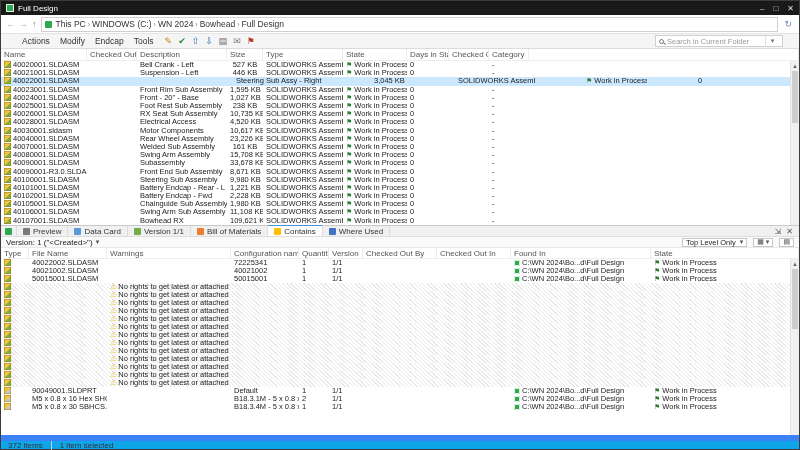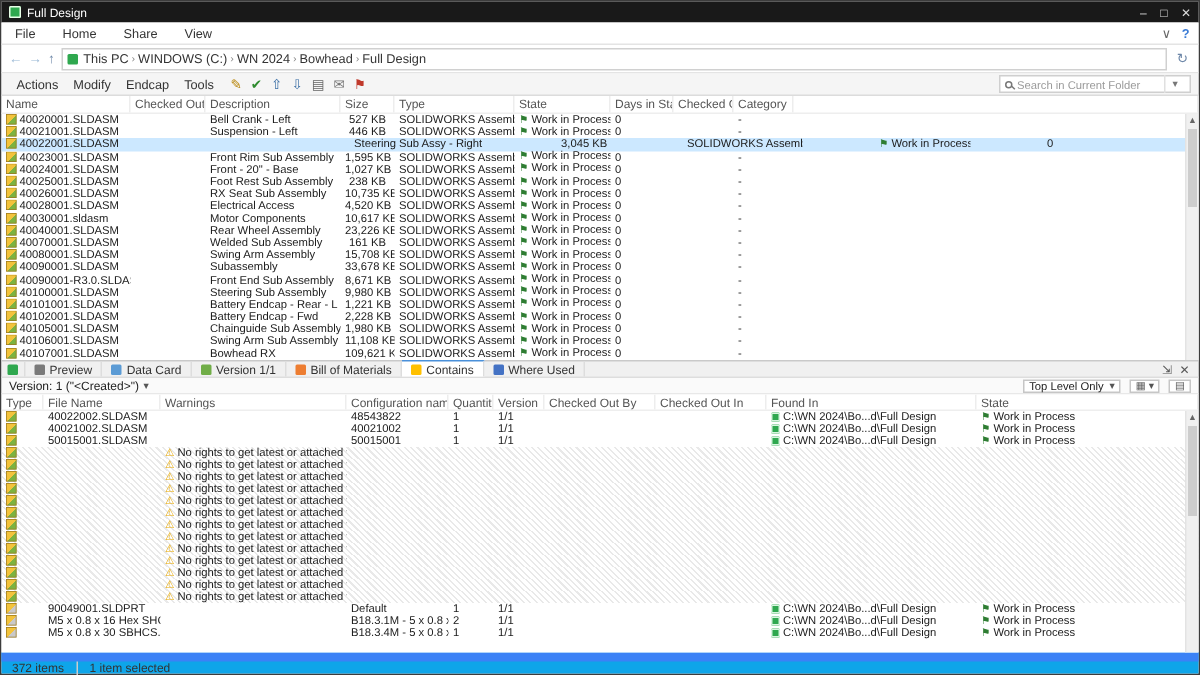--- a/index.html
+++ b/index.html
@@ -22,21 +22,21 @@
   .addressbar{height:19px;flex:0 0 19px;background:#fff;border-bottom:1px solid #e4e4e4;display:flex;align-items:center;padding:0 5px;gap:4px;font-size:8.5px;color:#555;}
   .nav-ico{color:#9bb9d6;font-size:9px;}
   .nav-ico.up{color:#6d87a8;}
   .breadcrumb-box{flex:1;height:15px;border:1px solid #d0d0d0;background:#fff;display:flex;align-items:center;padding:0 3px;gap:2px;overflow:hidden;white-space:nowrap;}
   .crumb{padding:0 2px;color:#333;}
   .crumb-sep{color:#888;font-size:7px;}
   .bc-icon{width:7px;height:7px;background:#2fa84f;border-radius:1px;flex:0 0 7px;}
   .refresh-ico{color:#6d87a8;font-size:9px;padding:0 2px;}
 
   
-  .pdm-toolbar{height:15px;flex:0 0 15px;background:#f5f5f5;border-bottom:1px solid #dcdcdc;display:flex;align-items:center;font-size:8.5px;color:#333;padding:0 5px;}
+  .pdm-toolbar{height:15px;flex:0 0 15px;background:#f5f5f5;border-bottom:1px solid #dcdcdc;display:flex;align-items:center;font-size:8.5px;color:#333;padding:0 16px;}
   .menu{padding:0 5px;}
   .tool-icons{display:flex;gap:6px;margin-left:6px;align-items:center;font-size:9px;line-height:9px;}
   .tb-ico{cursor:default;}
   .search-box{margin-left:auto;width:128px;height:12px;border:1px solid #cfcfcf;background:#fff;display:flex;align-items:center;padding:0 3px;color:#9a9a9a;font-size:7.5px;gap:3px;}
   .search-box .txt{flex:1;overflow:hidden;white-space:nowrap;}
   .mag{width:5px;height:5px;border:1px solid #777;border-radius:50%;position:relative;flex:0 0 5px;}
   .mag::after{content:'';position:absolute;width:3px;height:1px;background:#777;transform:rotate(45deg);right:-3px;bottom:-1px;}
   .search-go{width:14px;height:12px;border-left:1px solid #e0e0e0;display:flex;align-items:center;justify-content:center;color:#777;font-size:7px;margin-left:2px;}
 
   
@@ -97,32 +97,20 @@
   <div class="titlebar">
     <span class="app-icon"></span>
     <span>Full Design</span>
     <div class="win-controls">
       <span>–</span>
       <span>□</span>
       <span>✕</span>
     </div>
   </div>
 
-  <div class="ribbon">
-    <div id="ribbon-tabs" style="display:flex;height:100%;">
-        <div class="rtab">File</div>
-        <div class="rtab">Home</div>
-        <div class="rtab">Share</div>
-        <div class="rtab">View</div>
-      </div>
-    <div class="ribbon-right">
-      <span>∨</span>
-      <span class="help-icon">?</span>
-    </div>
-  </div>
 
   <div class="addressbar">
     <span class="nav-ico">←</span>
     <span class="nav-ico">→</span>
     <span class="nav-ico up">↑</span>
     <div class="breadcrumb-box">
       <span class="bc-icon"></span>
       <span id="crumbs" style="display:flex;align-items:center;">
           <span class="crumb">This PC</span>
           <span class="crumb-sep">›</span>
@@ -488,21 +476,21 @@
         <div class="hc">Checked Out By</div>
         <div class="hc">Checked Out In</div>
         <div class="hc">Found In</div>
         <div class="hc">State</div>
       </div>
     <div id="contains-rows" class="contains-rows">
         <div class="crow gridc">
           <div class="ccell"><span class="ico ico-asm"></span></div>
           <div class="ccell">40022002.SLDASM</div>
           <div class="ccell"></div>
-          <div class="ccell">48543822</div>
+          <div class="ccell">72225341</div>
           <div class="ccell">1</div>
           <div class="ccell">1/1</div>
           <div class="ccell"></div>
           <div class="ccell"></div>
           <div class="ccell"><span class="vault"></span>C:\WN 2024\Bo...d\Full Design</div>
           <div class="ccell"><span class="flag">⚑</span>Work in Process</div>
         </div>
         <div class="crow gridc">
           <div class="ccell"><span class="ico ico-asm"></span></div>
           <div class="ccell">40021002.SLDASM</div>

